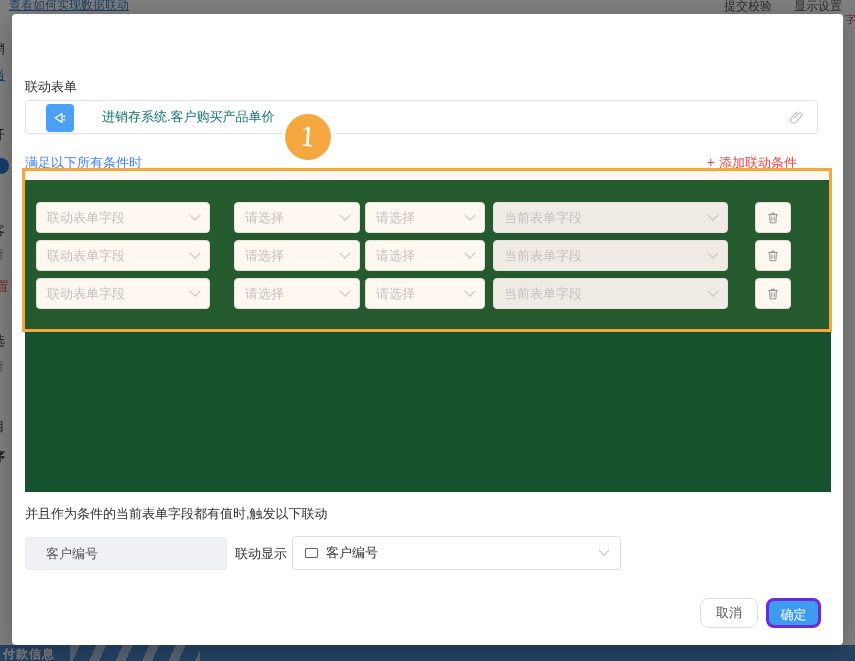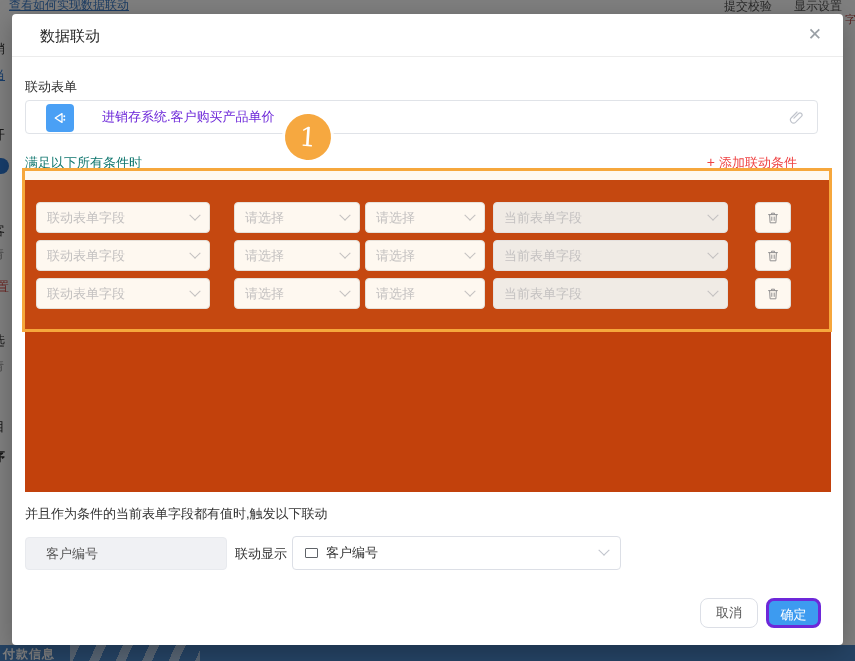--- a/index.html
+++ b/index.html
@@ -32,32 +32,32 @@
     border-radius:4px; box-shadow:0 6px 24px rgba(0,0,0,0.25); z-index:2; }
   .dlg-header { position:absolute; left:0; top:0; right:0; height:43px; border-bottom:1px solid #ececec; }
   .dlg-title { position:absolute; left:28px; top:13px; font-size:15px; color:#262626; font-weight:500; }
   .dlg-close { position:absolute; right:21px; top:12px; font-size:17px; color:#9aa0a6; cursor:pointer; line-height:1; }
 
   .sec-label { position:absolute; left:13px; top:64px; font-size:13px; color:#333; }
 
   .form-input { position:absolute; left:13px; top:86px; width:793px; height:34px; border:1px solid #e0e3e8; border-radius:4px; background:#fff; }
   .form-icon { position:absolute; left:20px; top:3px; width:28px; height:28px; border-radius:4px; background:#4aa0f5;
     display:flex; align-items:center; justify-content:center; }
-  .form-value { position:absolute; left:76px; top:0; height:32px; line-height:32px; font-size:13px; color:#6d28d9; white-space:nowrap; }
+  .form-value { position:absolute; left:76px; top:0; height:32px; line-height:32px; font-size:13px; color:#0f766e; white-space:nowrap; }
   .clip-icon { position:absolute; right:13px; top:9px; }
 
   .badge { position:absolute; left:273px; top:100px; width:46px; height:46px; border-radius:50%;
     background:#f6a840; color:#fff; font-size:26px; display:flex; align-items:center; justify-content:center;
     box-shadow:0 0 0 3px rgba(255,255,255,0.85); z-index:7; transform:rotate(4deg); font-family:"DejaVu Serif",serif; }
 
-  .cond-header { position:absolute; left:13px; top:140px; font-size:13px; color:#0f766e;font-family:Liberation Mono, monospace; }
+  .cond-header { position:absolute; left:13px; top:140px; font-size:13px; color:#3b82f6;font-family:Liberation Mono, monospace; }
   .add-link { position:absolute; right:46px; top:140px; font-size:13px; color:#ef4444; cursor:pointer; white-space:nowrap; }
   .add-link .plus { margin-right:4px; font-size:14px; }
 
-  .cond-panel { position:absolute; left:13px; top:166px; width:806px; height:312px; background:#c2410c; }
+  .cond-panel { position:absolute; left:13px; top:166px; width:806px; height:312px; background:#14532d; }
 
   .highlight-rect { position:absolute; left:10px; top:154px; width:810px; height:164px;
     border:3px solid #f6a73c; background:rgba(247,168,60,0.08); z-index:6; pointer-events:none; }
 
   .cond-row { position:absolute; left:0; width:806px; height:31px; }
   .dd { position:absolute; top:0; height:31px; background:#fff; border:1px solid #e5e6e8; border-radius:4px;
     display:flex; align-items:center; justify-content:space-between; padding:0 10px; cursor:pointer; }
   .dd .ph { font-size:13px; color:#c0c4cc; white-space:nowrap; overflow:hidden; }
   .dd.disabled { background:#f0f1f4; border-color:#e4e7ed; }
   .chev { width:8px; height:8px; border-right:1.4px solid #c0c4cc; border-bottom:1.4px solid #c0c4cc;
@@ -110,24 +110,20 @@
     <div class="bg-banner">
       <div class="bg-banner-label">付款信息</div>
       <div class="bg-banner-stripes"></div>
     </div>
   </div>
 
   <div class="overlay"></div>
 
   <div class="dialog">
 
-    <div class="dlg-header">
-      <div class="dlg-title">数据联动</div>
-      <div class="dlg-close">✕</div>
-    </div>
 
     <div class="sec-label">联动表单</div>
 
     <div class="form-input">
       <span class="form-icon">
         <svg width="16" height="16" viewBox="0 0 16 16">
           <path d="M3.2 8 L10 3.6 V12.4 Z" fill="none" stroke="#fff" stroke-width="1.3" stroke-linejoin="round"></path>
           <circle cx="12.3" cy="6.3" r="0.95" fill="#fff"></circle>
           <circle cx="12.3" cy="9.7" r="0.95" fill="#fff"></circle>
         </svg>

